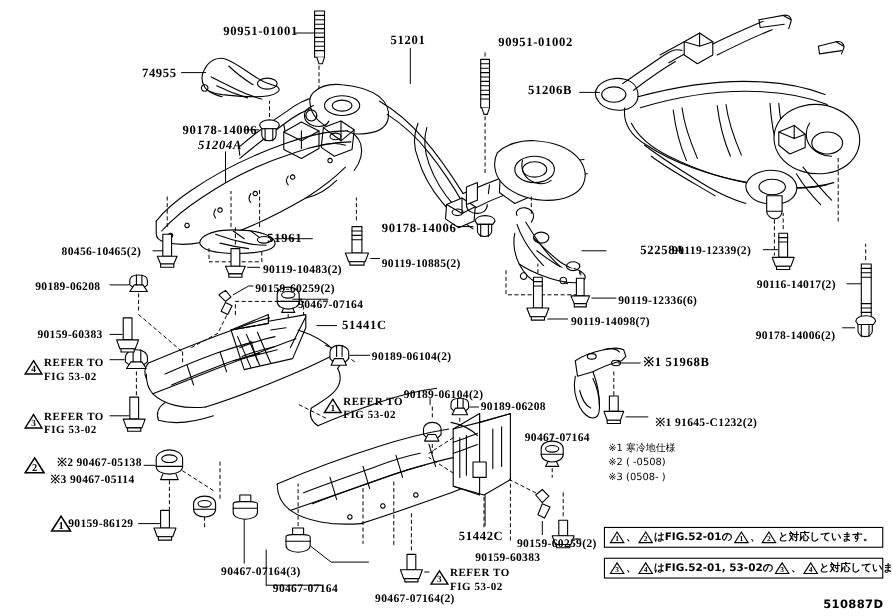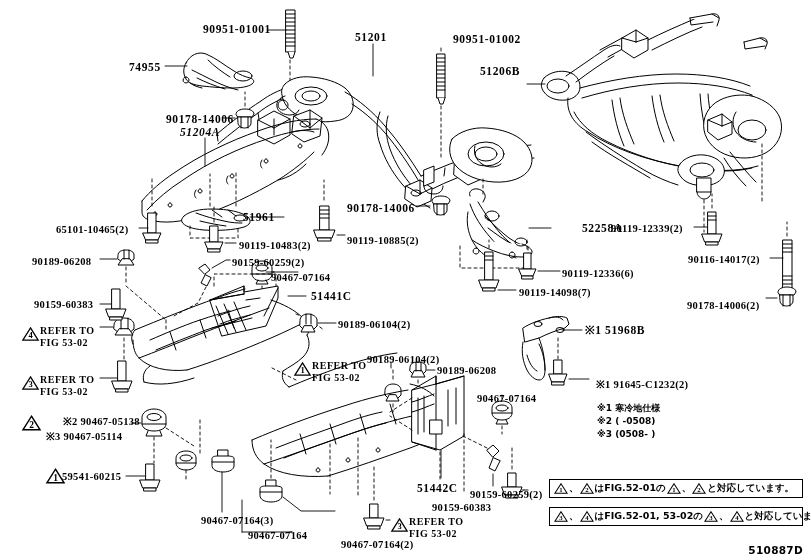--- a/index.html
+++ b/index.html
@@ -24,25 +24,24 @@
     font-weight: bold;
     font-size: 10.5px;
     letter-spacing: 0.3px;
     white-space: nowrap;
     line-height: 11px;
     color: #000;
   }
   .lbl.big { font-size: 11.5px; letter-spacing: 0.6px; }
   .lbl.note {
     font-family: "DejaVu Sans", sans-serif;
-    font-weight: bold;
+    font-weight: normal;
     font-size: 9px;
     line-height: 13px;
     letter-spacing: 0;
-    margin-left: 44px;
   }
   .refer {
     position: absolute;
     font-family: "Liberation Serif", "DejaVu Serif", serif;
     font-weight: bold;
     font-size: 10px;
     line-height: 11.5px;
     letter-spacing: 0.5px;
     white-space: nowrap;
   }
@@ -546,48 +545,48 @@
       <path d="M272 368 l24,12" stroke-dasharray="3,3" stroke-width="0.9"></path>
 
     </g>
   </svg>
 
   <div id="labelLayer">
       <div class="lbl big" style="left: 203px; top: 24px;">90951-01001</div>
       <div class="lbl big" style="left: 129px; top: 62px;">74955</div>
       <div class="lbl big" style="left: 355px; top: 32px;">51201</div>
       <div class="lbl big" style="left: 409px; top: 34px; margin-left: 44px;">90951-01002</div>
-      <div class="lbl big" style="left: 480px; top: 66px; text-align: center;">51206B</div>
+      <div class="lbl big" style="left: 480px; top: 77px; text-align: center;">51206B</div>
       <div class="lbl big" style="left: 166px; top: 114px;">90178-14006</div>
       <div class="lbl big" style="left: 180px; top: 127px; font-style: italic;">51204A</div>
       <div class="lbl big" style="left: 243px; top: 212px;">51961</div>
       <div class="lbl big" style="left: 347px; top: 203px;">90178-14006</div>
       <div class="lbl big" style="left: 582px; top: 223px;">52258A</div>
-      <div class="lbl " style="left: 56px; top: 224px;">65101-10465(2)</div>
+      <div class="lbl " style="left: 56px; top: 224px;">80456-10465(2)</div>
       <div class="lbl " style="left: 239px; top: 240px;">90119-10483(2)</div>
       <div class="lbl " style="left: 347px; top: 235px;">90119-10885(2)</div>
       <div class="lbl " style="left: 611px; top: 223px;">90119-12339(2)</div>
       <div class="lbl " style="left: 32px; top: 256px;">90189-06208</div>
       <div class="lbl " style="left: 232px; top: 257px;">90159-60259(2)</div>
       <div class="lbl " style="left: 271px; top: 272px;">90467-07164</div>
       <div class="lbl " style="left: 562px; top: 268px;">90119-12336(6)</div>
       <div class="lbl " style="left: 688px; top: 254px;">90116-14017(2)</div>
       <div class="lbl big" style="left: 311px; top: 291px;">51441C</div>
       <div class="lbl " style="left: 519px; top: 287px;">90119-14098(7)</div>
       <div class="lbl " style="left: 34px; top: 299px;">90159-60383</div>
       <div class="lbl " style="left: 687px; top: 300px;">90178-14006(2)</div>
       <div class="lbl " style="left: 338px; top: 319px;">90189-06104(2)</div>
       <div class="lbl big" style="left: 585px; top: 325px;">※1 51968B</div>
       <div class="lbl " style="left: 367px; top: 354px;">90189-06104(2)</div>
       <div class="lbl " style="left: 437px; top: 365px;">90189-06208</div>
       <div class="lbl " style="left: 596px; top: 379px;">※1 91645-C1232(2)</div>
       <div class="lbl " style="left: 477px; top: 393px;">90467-07164</div>
-      <div class="lbl " style="left: 63px; top: 416px;">※2 90467-05138</div>
+      <div class="lbl " style="left: 52px; top: 416px;">※2 90467-05138</div>
       <div class="lbl " style="left: 46px; top: 431px;">※3 90467-05114</div>
-      <div class="lbl " style="left: 62px; top: 471px;">59541-60215</div>
+      <div class="lbl " style="left: 62px; top: 471px;">90159-86129</div>
       <div class="lbl big" style="left: 417px; top: 483px;">51442C</div>
       <div class="lbl " style="left: 470px; top: 489px;">90159-60259(2)</div>
       <div class="lbl " style="left: 432px; top: 502px;">90159-60383</div>
       <div class="lbl " style="left: 201px; top: 515px;">90467-07164(3)</div>
       <div class="lbl " style="left: 248px; top: 530px;">90467-07164</div>
       <div class="lbl " style="left: 341px; top: 539px; text-align: center;">90467-07164(2)</div>
     </div>
   <div id="referLayer">
       <div class="tri-wrap" style="left: 22px; top: 327px;">
         <svg width="17" height="14" viewBox="0 0 16 13">

